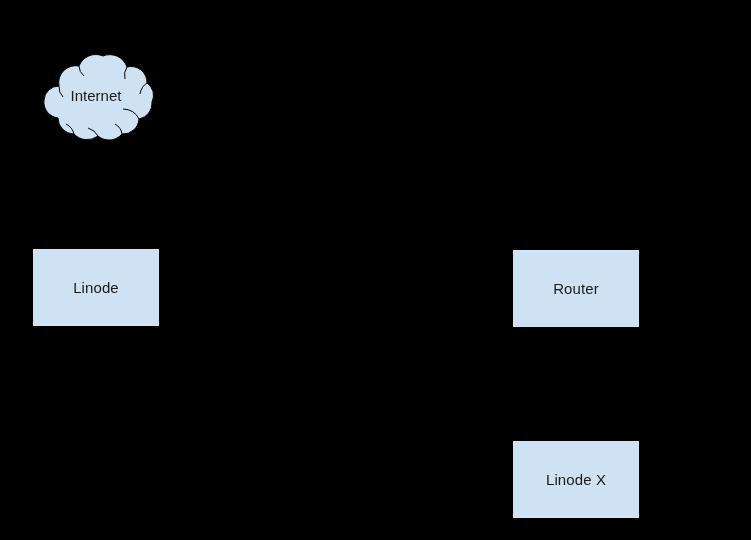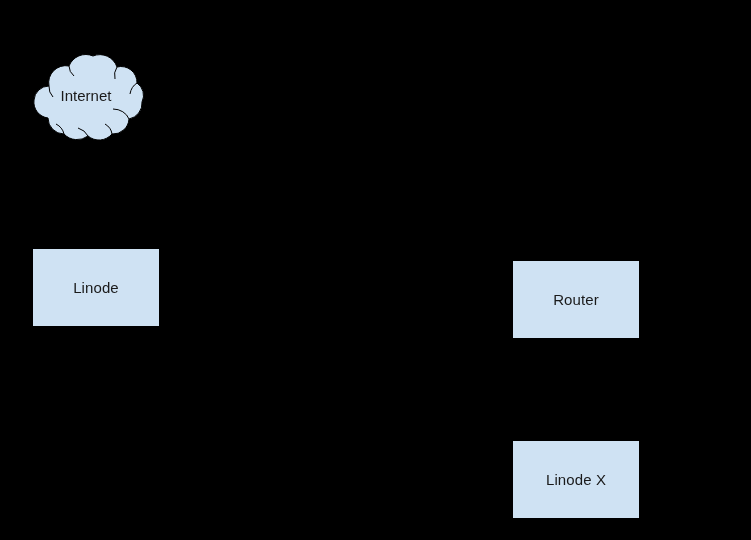--- a/index.html
+++ b/index.html
@@ -69,21 +69,21 @@
 <div id="canvas">
 
   <svg id="edge-layer" viewBox="0 0 751 540" xmlns="http://www.w3.org/2000/svg">
     <g stroke="#000000" stroke-width="1" fill="none">
       <line x1="96" y1="143" x2="96" y2="248"></line>
       <line x1="160" y1="287" x2="512" y2="287"></line>
       <line x1="576" y1="327" x2="576" y2="440"></line>
     </g>
   </svg>
 
-  <div class="cloud-wrap" style="left:22px; top:48px; width:128px; height:95px;">
+  <div class="cloud-wrap" style="left:32px; top:48px; width:128px; height:95px;">
     <svg width="128" height="95" viewBox="0 0 128 95" xmlns="http://www.w3.org/2000/svg">
       <g>
         <path d="M26,70
                  A16,16 0 0,1 12,52
                  A15,15 0 0,1 27,38
                  A17,17 0 0,1 47,18
                  A18,18 0 0,1 71,8
                  A18,18 0 0,1 95,19
                  A16,16 0 0,1 115,35
                  A15,15 0 0,1 120,54
@@ -102,21 +102,21 @@
         <path d="M42,86 A16,15 0 0,0 34,76" fill="none" stroke="#000000" stroke-width="1"></path>
       </g>
     </svg>
     <span class="cloud-label">Internet</span>
   </div>
 
   <div class="node node-box" style="left:32px; top:248px; width:128px; height:79px;">
     <span class="node-label">Linode</span>
   </div>
 
-  <div class="node node-box" style="left:512px; top:260px; width:128px; height:79px;">
+  <div class="node node-box" style="left:512px; top:249px; width:128px; height:79px;">
     <span class="node-label">Router</span>
   </div>
 
   <div class="node node-box" style="left:512px; top:440px; width:128px; height:79px;">
     <span class="node-label">Linode X</span>
   </div>
 
 </div>
 
 </body></html>

